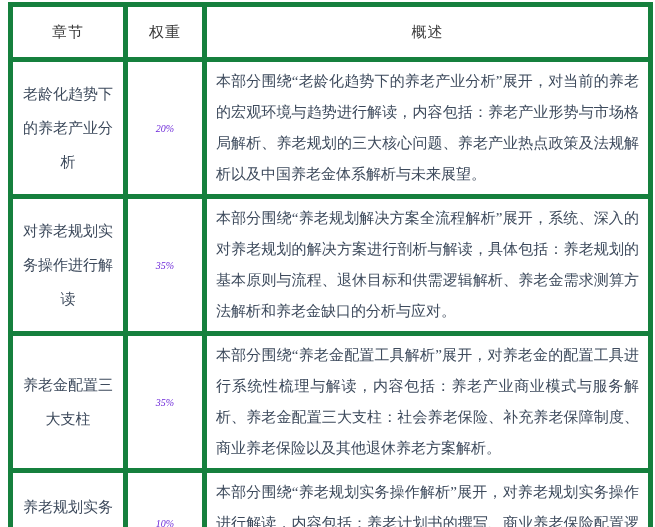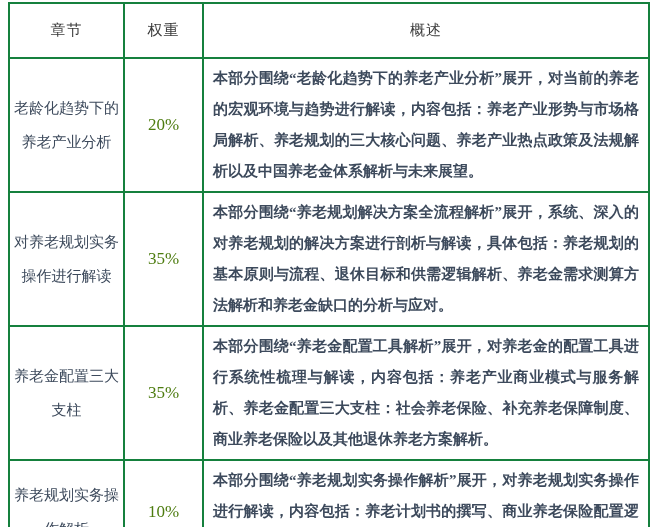--- a/index.html
+++ b/index.html
@@ -14,21 +14,21 @@
   .doc-table {
     position: absolute;
     left: 8px;
     top: 2px;
     width: 640px;
     border-collapse: collapse;
     table-layout: fixed;
     background: #ffffff;
   }
   .doc-table td, .doc-table th {
-    border: 2px solid #15803d;
+    border: 5px solid #15803d;
     background: #ffffff;
     vertical-align: middle;
     font-weight: normal;
     overflow: hidden;
   }
   .doc-table { border-top: 2px solid #a6a6a6; }
   tr.header-row { height: 55px; }
   tr.row-1 { height: 128px; }
   tr.row-2 { height: 125px; }
   tr.row-3 { height: 122px; }
@@ -41,33 +41,33 @@
   }
   td.chapter-cell {
     font-size: 15px;
     color: #3d4a5c;
     text-align: center;
     line-height: 34px;
     padding: 2px 4px;
     font-family: Liberation Serif, serif;
   }
   td.weight-cell {
-    font-size: 17px;
-    color: #4d7c0f;
+    font-size: 10px;
+    color: #6d28d9;
     text-align: center;
+    font-style: italic;
   }
   td.overview-cell {
     font-size: 15px;
     color: #3d4a5c;
     line-height: 31px;
     padding: 4px 9px 4px 9px;
     text-align: justify;
     text-align-last: left;
     word-break: break-all;
-    font-weight: bold;
   }
 </style>
 </head>
 <body>
 
 <table class="doc-table">
   <colgroup>
     <col style="width:115px">
     <col style="width:79px">
     <col style="width:446px">

